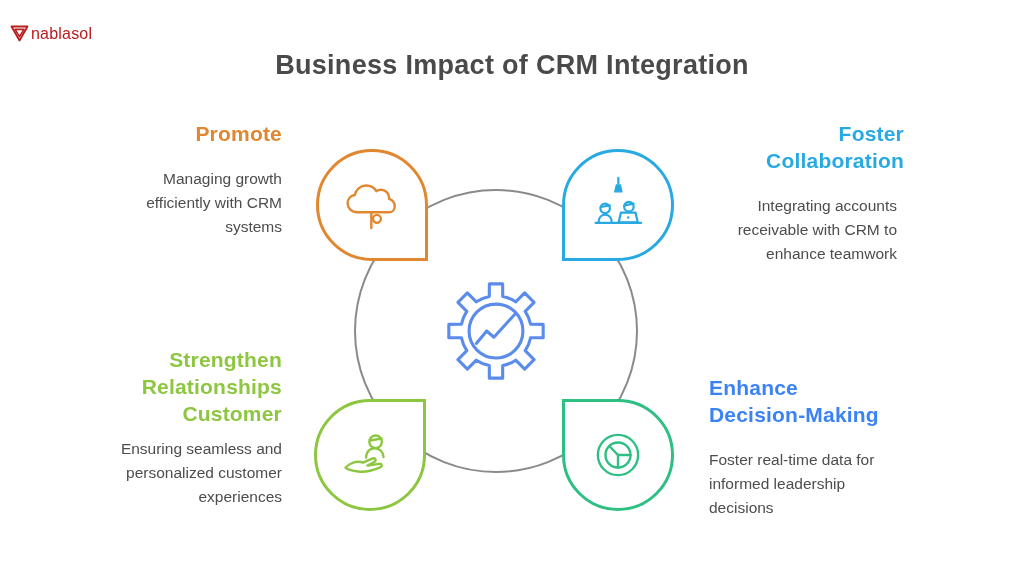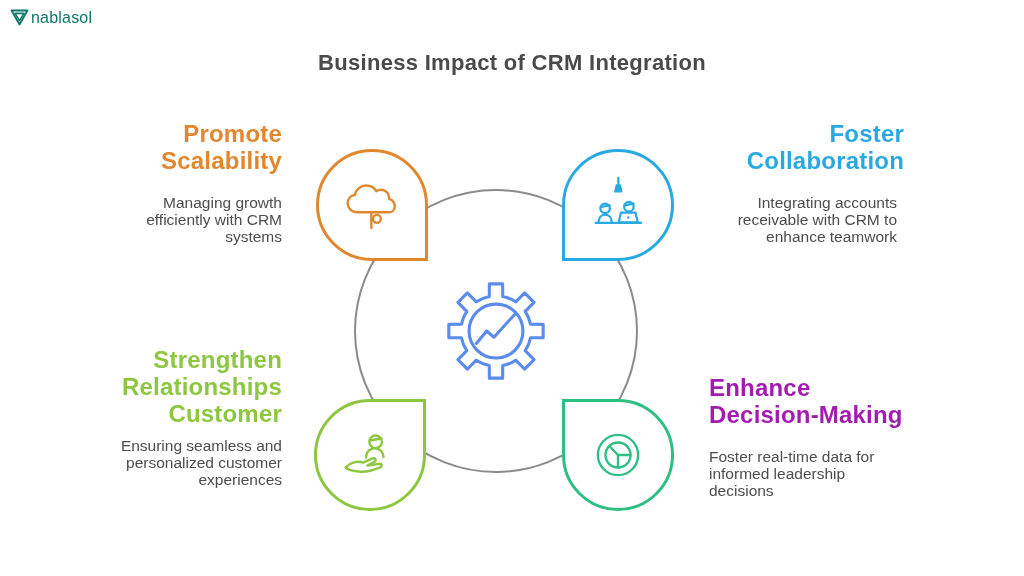--- a/index.html
+++ b/index.html
@@ -23,21 +23,21 @@
   }
   .logo svg { display: block; }
   .logo-text { font-size: 16px; letter-spacing: 0.2px; }
 
   
   .title {
     position: absolute;
     left: 0; top: 50px;
     width: 100%;
     text-align: center;
-    font-size: 22px;
+    font-size: 27px;
     font-weight: 700;
     letter-spacing: 0.3px;
   }
 
   
   .ring {
     position: absolute;
     left: 354px; top: 189px;
     width: 284px; height: 284px;
     border: 2.5px solid #8a8a8a;
@@ -72,40 +72,40 @@
   .td-br { left: 562px; top: 399px; border-radius: 0 50% 50% 50%; }
 
   
   .text-block { position: absolute; z-index: 3; }
   .tb-left { right: 742px; width: 200px; text-align: right; }
   .tb-right { left: 709px; width: 195px; text-align: left; }
   .tb-tl { top: 120px; }
   .tb-tr { top: 120px; text-align: right; }
   .tb-bl { top: 346px; }
   .tb-br { top: 374px; }
-  .q-heading { font-size: 24px; font-weight: 700; line-height: 27px; letter-spacing: 0.2px; }
+  .q-heading { font-size: 21px; font-weight: 700; line-height: 27px; letter-spacing: 0.2px; }
   .q-desc {
     margin-top: 20px;
     font-size: 15.5px;
-    line-height: 17px;
+    line-height: 24px;
     color: #4d4d4d;
     width: 185px;
   }
   .tb-bl .q-desc { margin-top: 10px; }
   .tb-left .q-desc { margin-left: auto; }
   .tb-right .q-desc { width: 188px; }
 
   .icon-stroke { fill: none; stroke: currentColor; stroke-linecap: round; stroke-linejoin: round; }
 </style>
 </head>
 <body>
 
 <div class="canvas">
 
-  <div class="logo" style="color: #0f766e;">
+  <div class="logo" style="color: #b91c1c; margin-top: 16px;">
     <span>
       <svg width="19" height="19" viewBox="0 0 19 19">
         <polygon class="icon-stroke" stroke-width="1.8" points="1.5,2.5 17.5,2.5 9.5,16.5"></polygon>
         <polygon class="icon-stroke" stroke-width="1.6" points="5,5.4 14,5.4 9.5,12.6"></polygon>
       </svg>
     </span>
     <span class="logo-text">nablasol</span>
   </div>
 
   <div class="title" style="color: rgb(74, 74, 74);">Business Impact of CRM Integration</div>
@@ -175,21 +175,20 @@
         <line class="icon-stroke" stroke-width="3.6" x1="50" y1="50" x2="36.8" y2="36.4"></line>
         <line class="icon-stroke" stroke-width="3.6" x1="50" y1="50" x2="69" y2="50"></line>
         <line class="icon-stroke" stroke-width="3.6" x1="50" y1="50" x2="50" y2="69"></line>
       </svg>
     </span>
   </div>
 
   <div class="text-block tb-left tb-tl">
     <div class="q-heading" style="color: rgb(224, 135, 47);">
       <div>Promote</div>
-      <div>Scalability</div>
     </div>
     <div class="q-desc">Managing growth efficiently with CRM systems</div>
   </div>
 
   <div class="text-block tb-right tb-tr">
     <div class="q-heading" style="color: rgb(41, 169, 225);">
       <div>Foster</div>
       <div>Collaboration</div>
     </div>
     <div class="q-desc">Integrating accounts receivable with CRM to enhance teamwork</div>
@@ -198,20 +197,20 @@
   <div class="text-block tb-left tb-bl">
     <div class="q-heading" style="color: rgb(141, 198, 63);">
       <div>Strengthen</div>
       <div>Relationships</div>
       <div>Customer</div>
     </div>
     <div class="q-desc">Ensuring seamless and personalized customer experiences</div>
   </div>
 
   <div class="text-block tb-right tb-br">
-    <div class="q-heading" style="color: #a21caf;">
+    <div class="q-heading" style="color: #3b82f6;">
       <div>Enhance</div>
       <div>Decision-Making</div>
     </div>
     <div class="q-desc">Foster real-time data for informed leadership decisions</div>
   </div>
 
 </div>
 
 </body></html>

